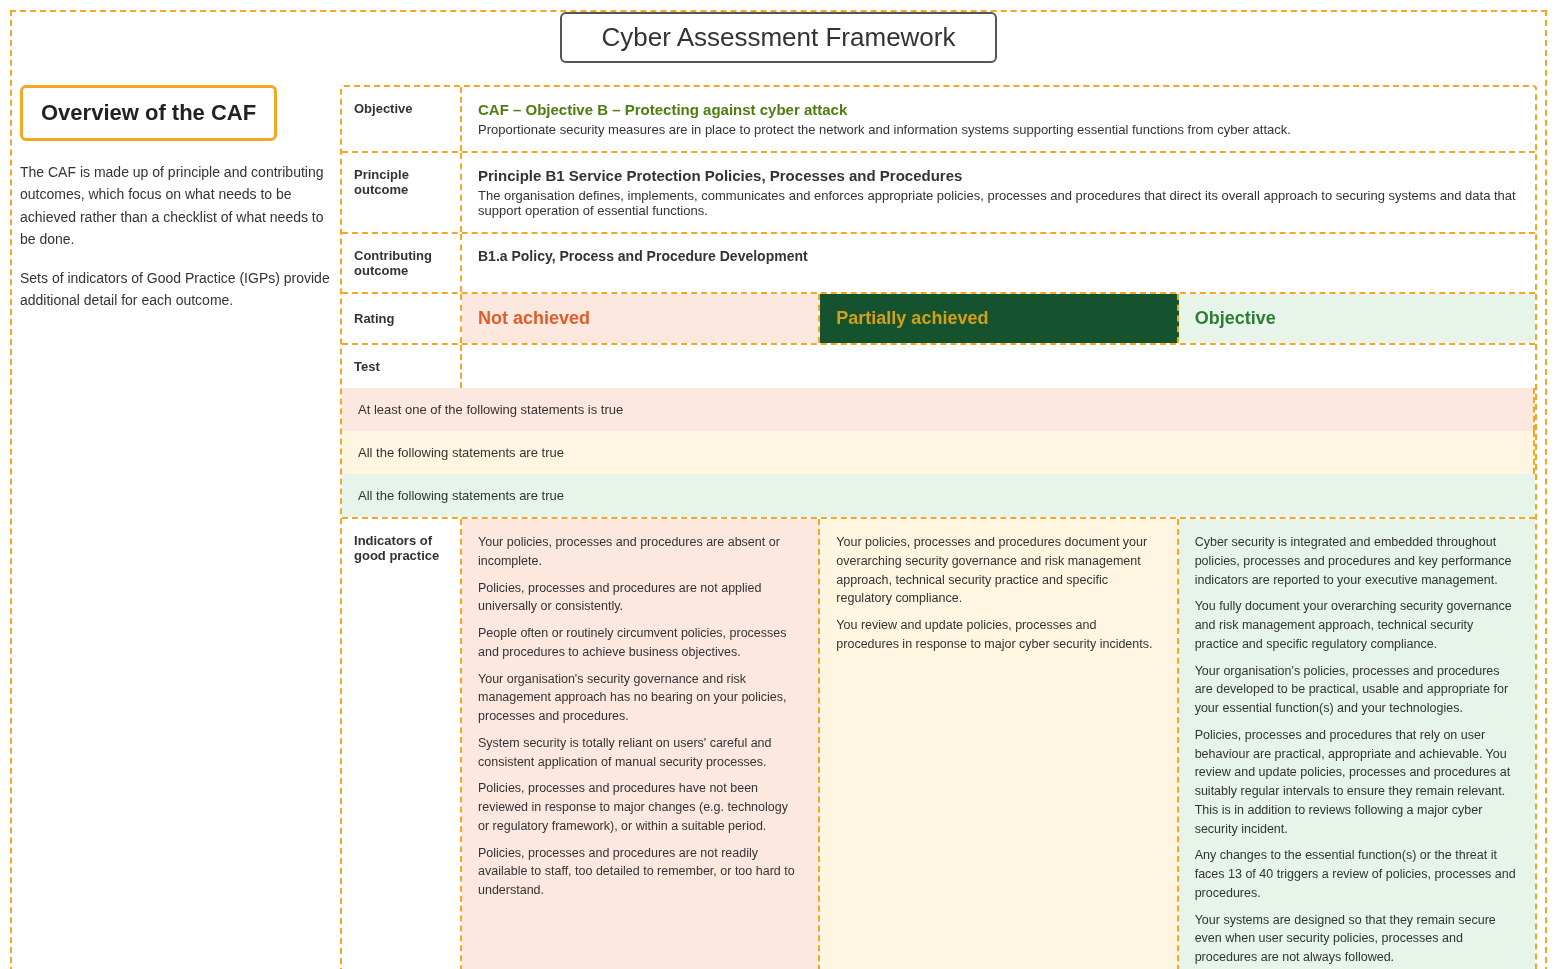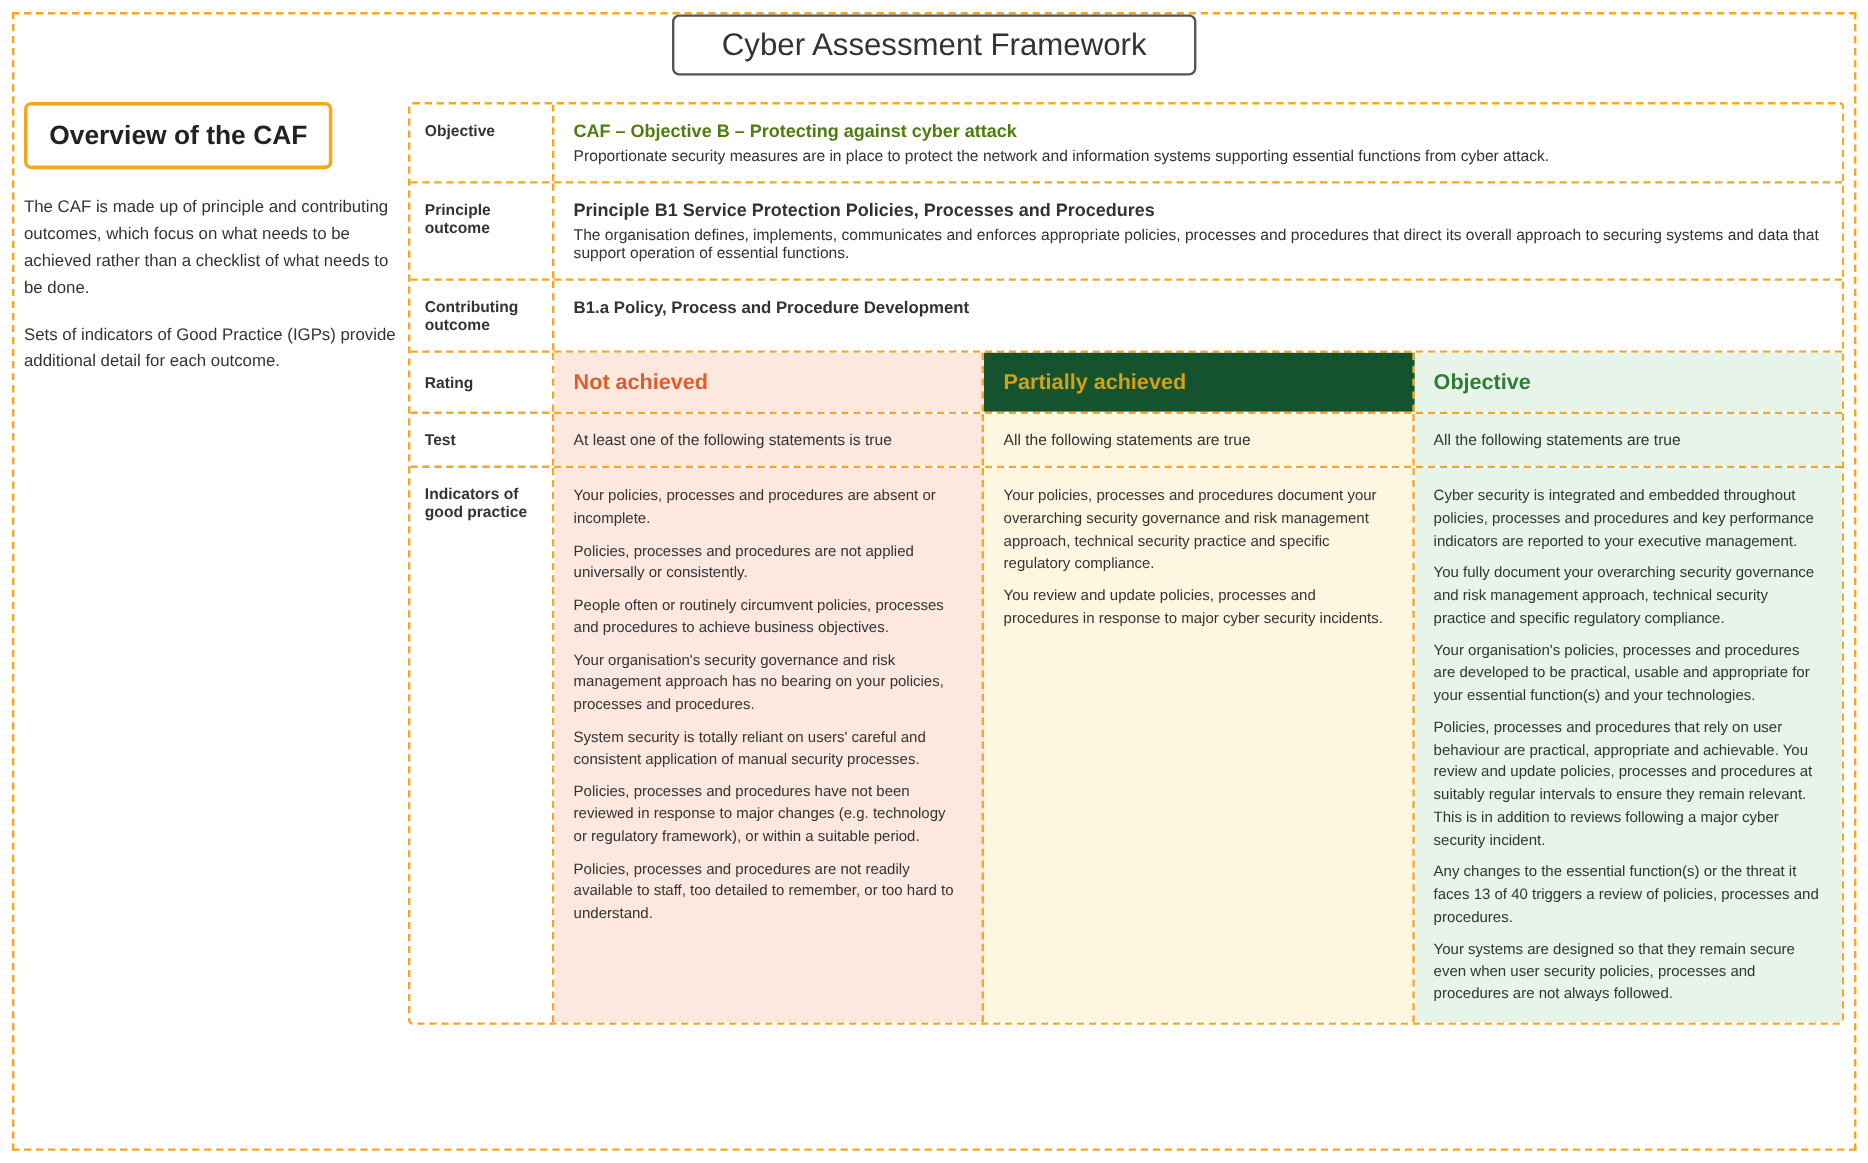--- a/index.html
+++ b/index.html
@@ -191,20 +191,21 @@
       padding: 14px 16px;
       font-size: 18px;
       font-weight: bold;
       color: #2e7d32;
     }
 
     
     .test-row {
       display: flex;
       border-bottom: 2px dashed #f5a623;
+      flex-direction: column;
     }
 
     .test-label-cell {
       width: 120px;
       flex-shrink: 0;
       padding: 14px 12px;
       font-size: 13px;
       font-weight: bold;
       color: #333;
       border-right: 2px dashed #f5a623;

